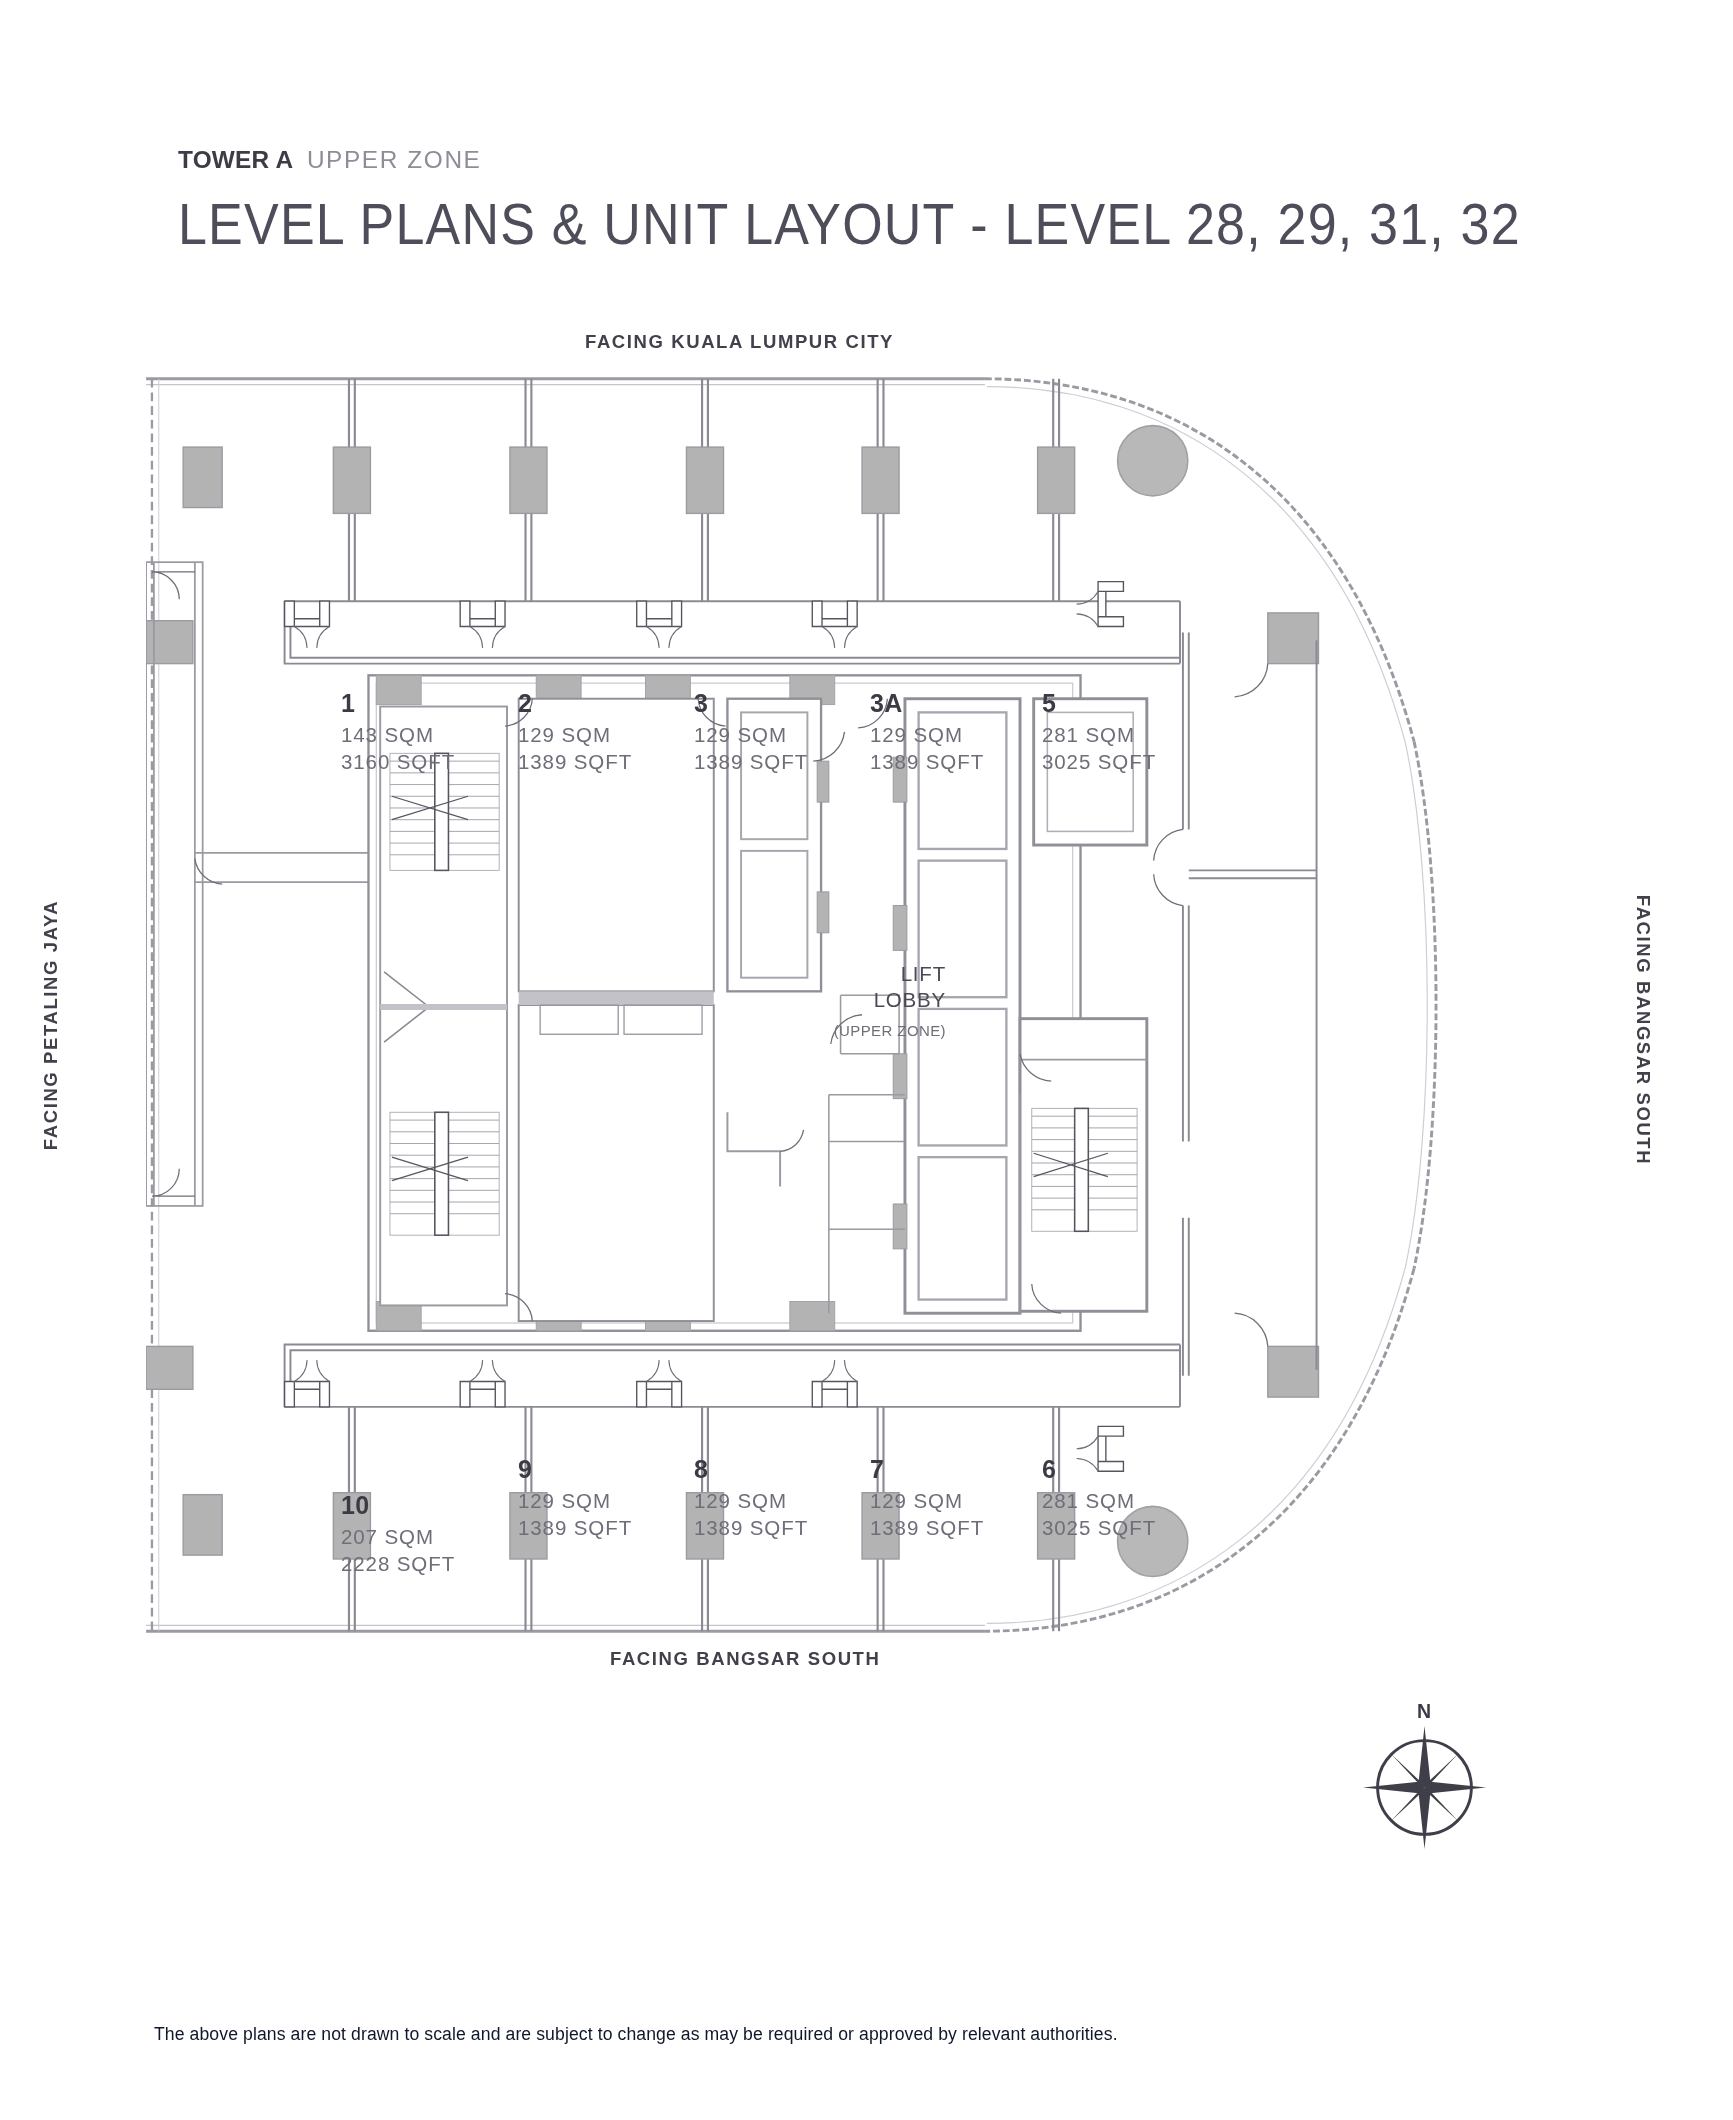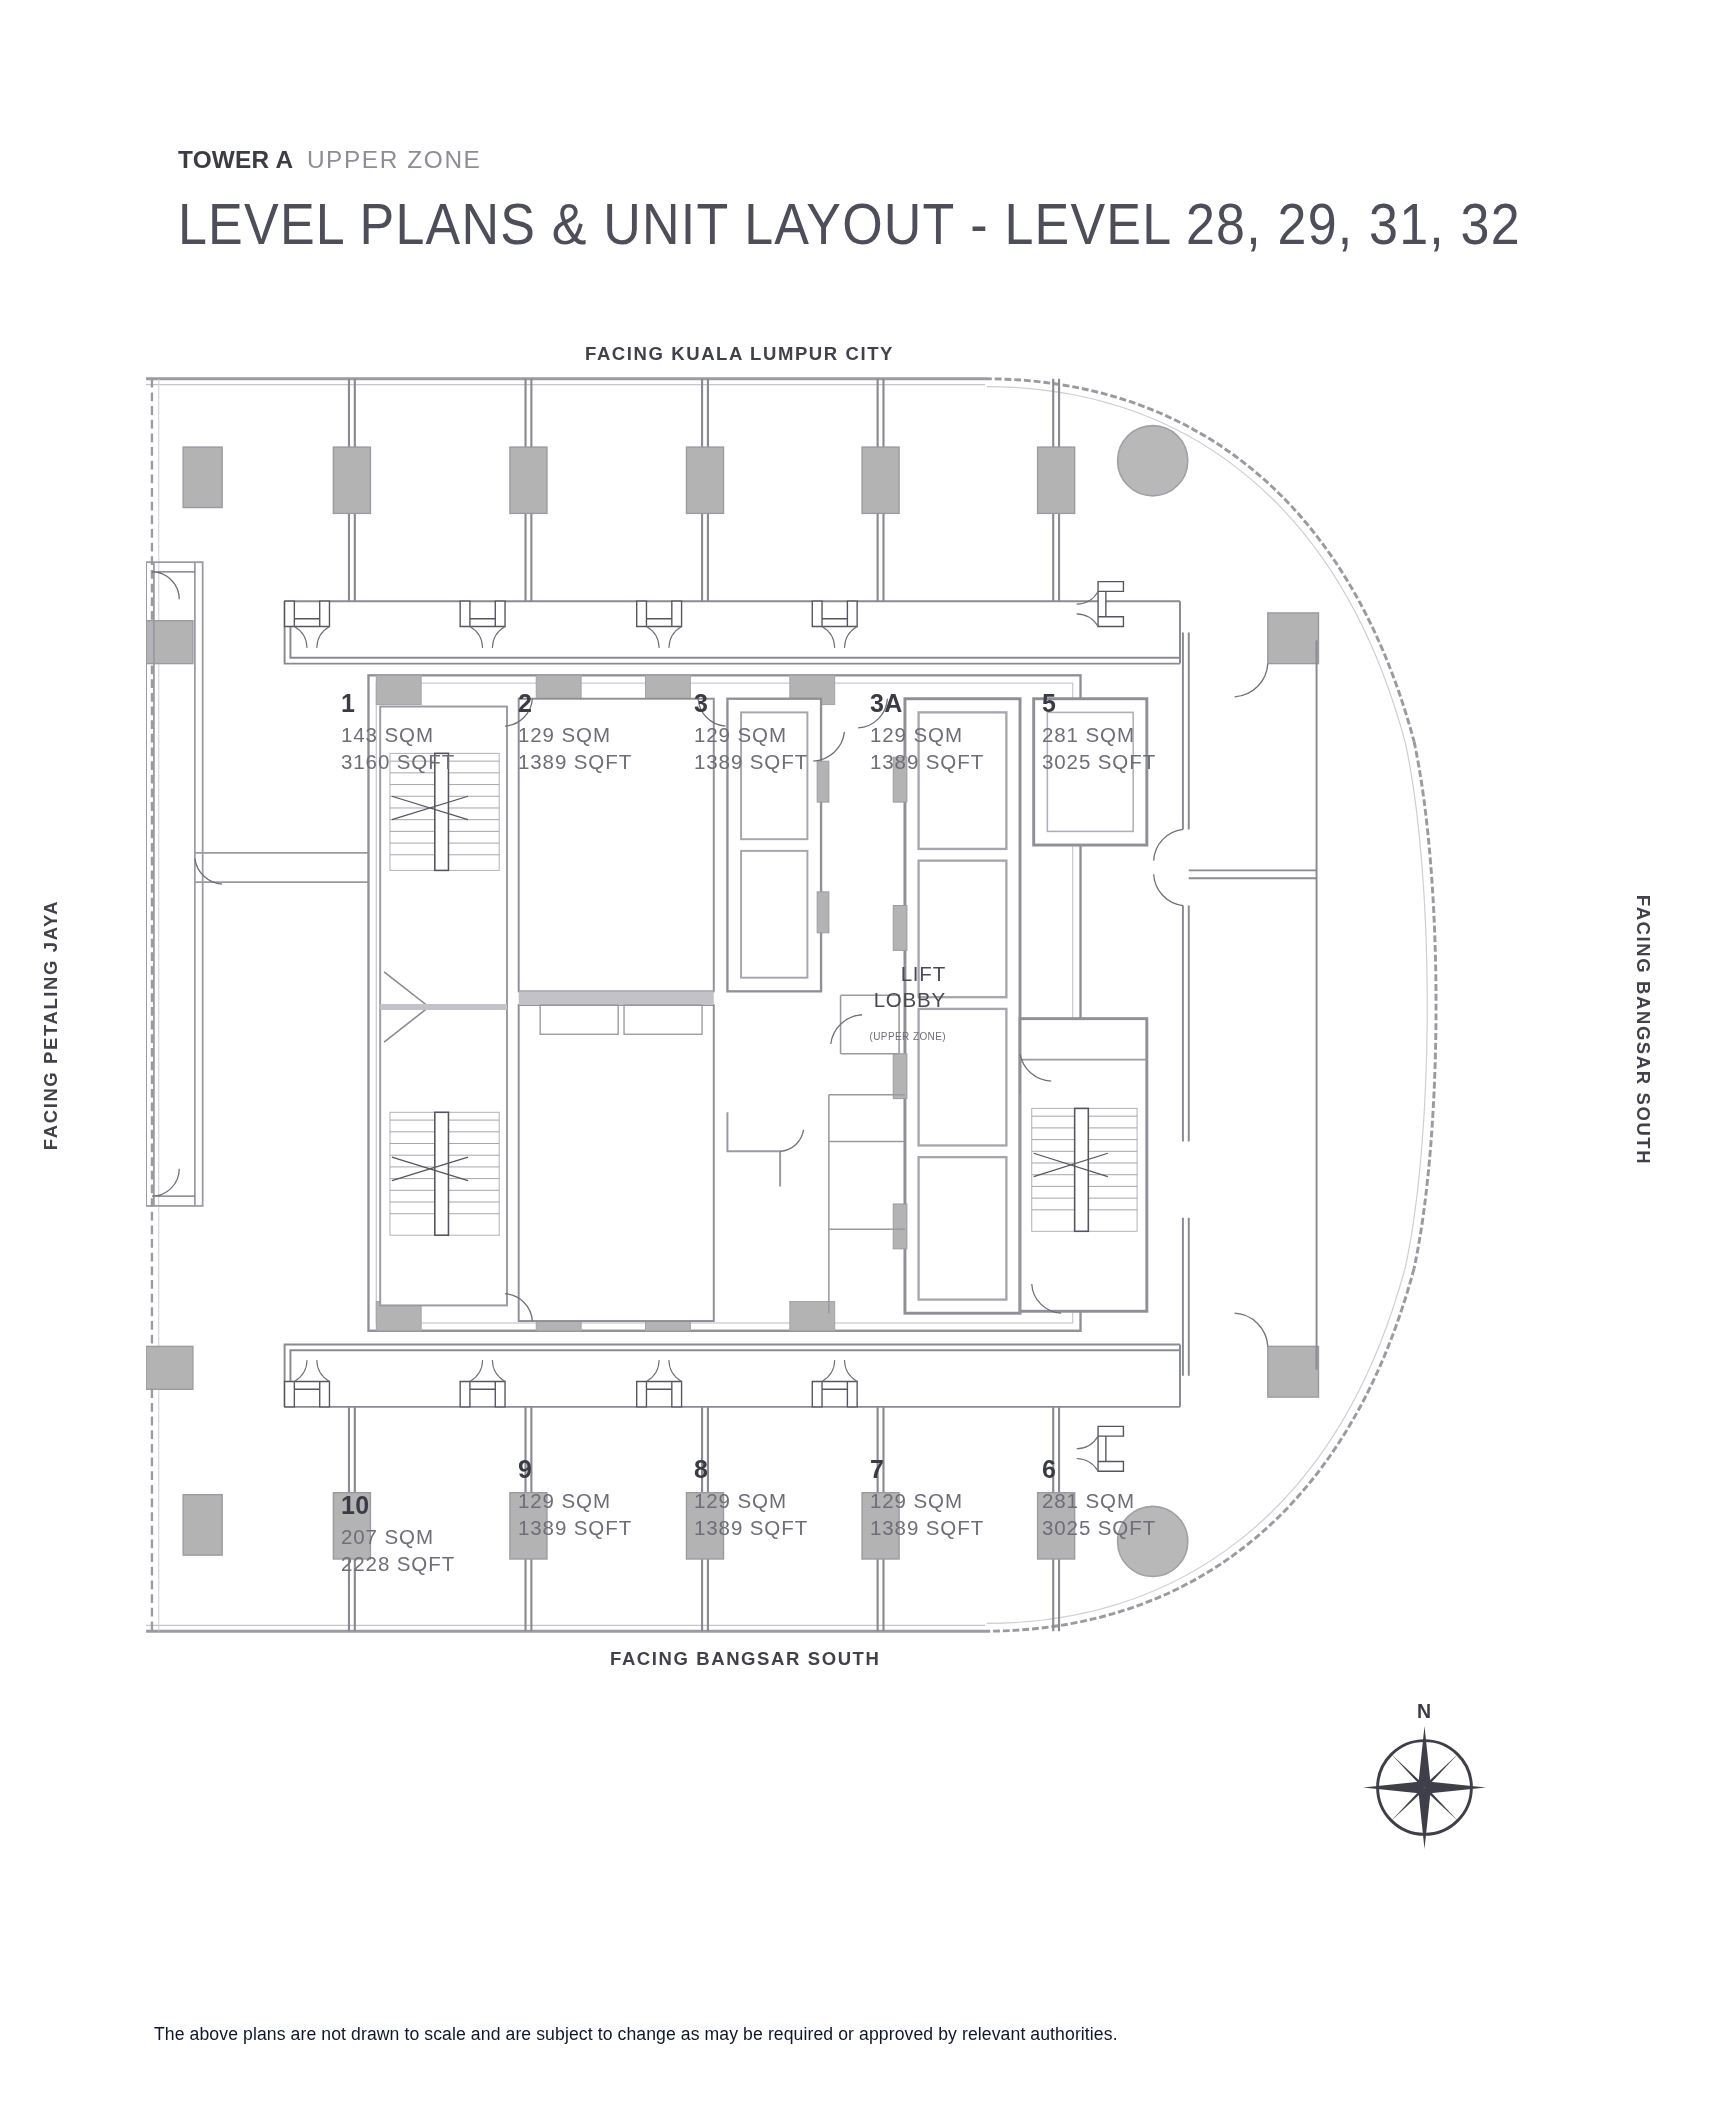--- a/index.html
+++ b/index.html
@@ -54,21 +54,21 @@
 
   
   .facing {
     position: absolute;
     font-size: 18.5px;
     font-weight: bold;
     letter-spacing: 1.6px;
     color: #41414c;
     white-space: nowrap;
   }
-  #facing-top  { left: 585px; top: 343px; }
+  #facing-top  { left: 585px; top: 331px; }
   #facing-bottom { left: 610px; top: 1648px; }
   #facing-left {
     left: -105px; top: 1014px;
     width: 312px; text-align: center;
     transform: rotate(-90deg);
   }
   #facing-right {
     left: 1487px; top: 1019px;
     width: 312px; text-align: center;
     transform: rotate(90deg);
@@ -112,24 +112,24 @@
     width: 176px;
     text-align: right;
     line-height: 1.28;
   }
   .ll-line {
     font-size: 20.5px;
     color: #4a4a55;
     letter-spacing: 0.8px;
   }
   .ll-sub {
-    font-size: 10px;
+    font-size: 15px;
     color: #6e6e79;
     letter-spacing: 0.4px;
-    margin-top: 18px;
+    margin-top: 8px;
   }
 
   
   #compass {
     position: absolute;
     left: 1351px;
     top: 1702px;
     width: 146px;
     height: 166px;
     text-align: center;

